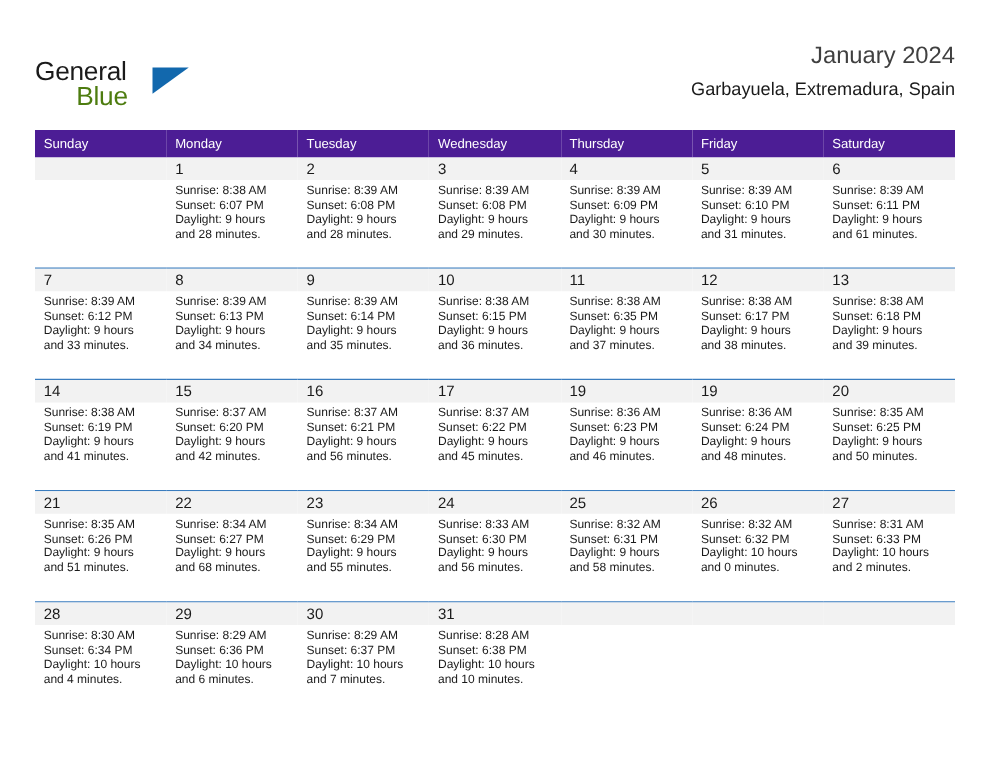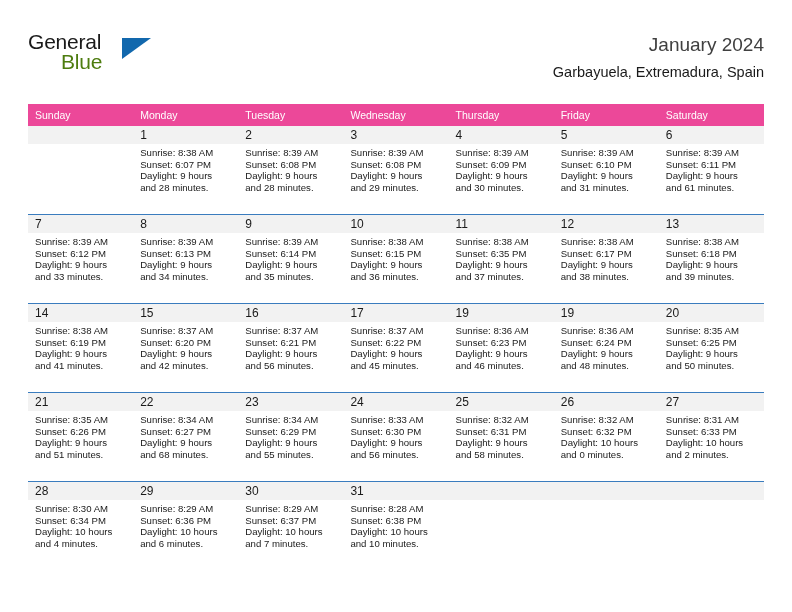--- a/index.html
+++ b/index.html
@@ -25,21 +25,21 @@
   .header {
     position: absolute;
     left: 28px;
     top: 28px;
     width: 736px;
     height: 72px;
   }
   .brand {
     position: absolute;
     left: 0;
-    top: 2px;
+    top: 18px;
     width: 130px;
     height: 52px;
   }
   .brand-general {
     position: absolute;
     left: 0;
     top: 0;
     font-size: 21px;
     letter-spacing: -0.2px;
     color: #1a1a1a;
@@ -87,21 +87,21 @@
   
   .calendar {
     position: absolute;
     left: 28px;
     top: 104px;
     width: 736px;
     border-collapse: collapse;
     table-layout: fixed;
   }
   .calendar th {
-    background: #ec4899;
+    background: #4c1d95;
     color: #ffffff;
     font-size: 10.5px;
     font-weight: normal;
     text-align: left;
     padding: 5px 0 5px 7px;
     height: 12px;
     vertical-align: middle;
   }
   .calendar td {
     width: 105.1px;

